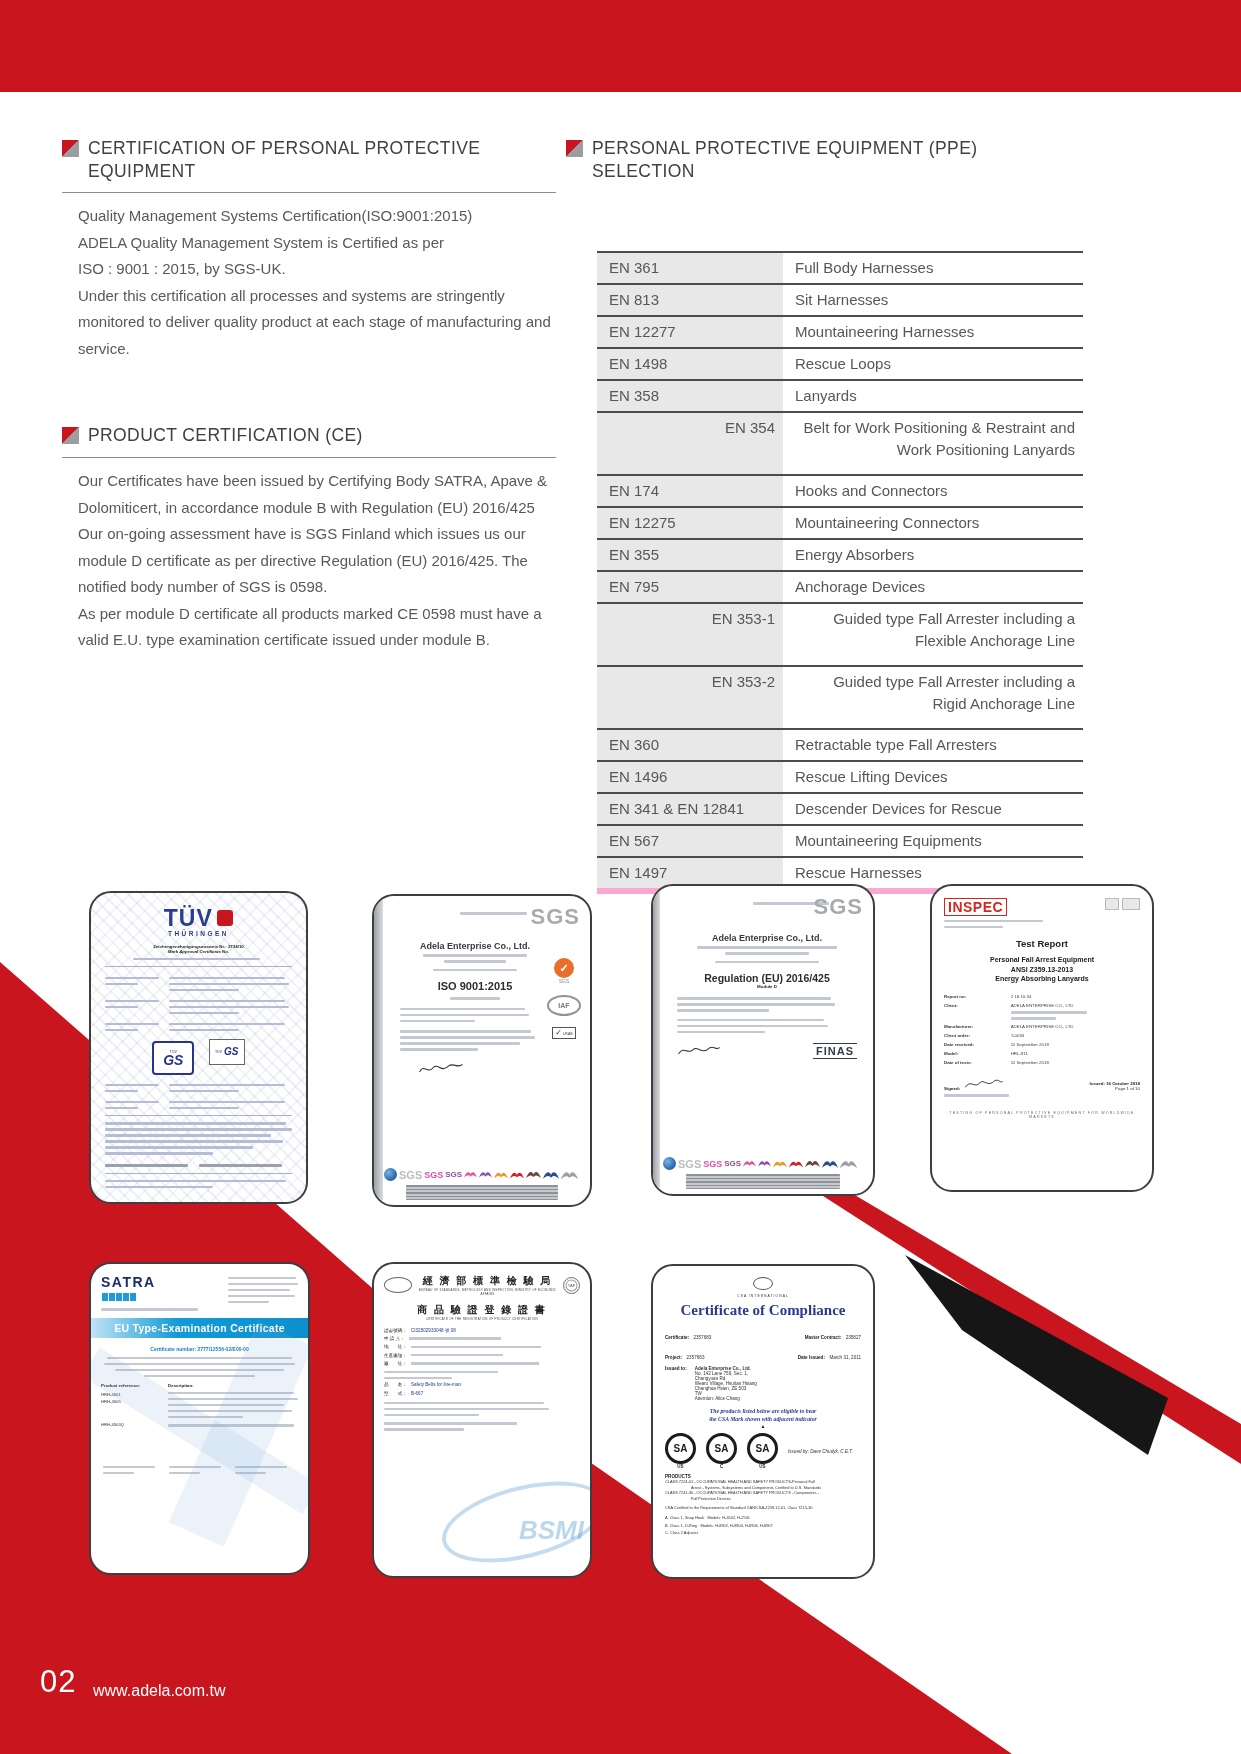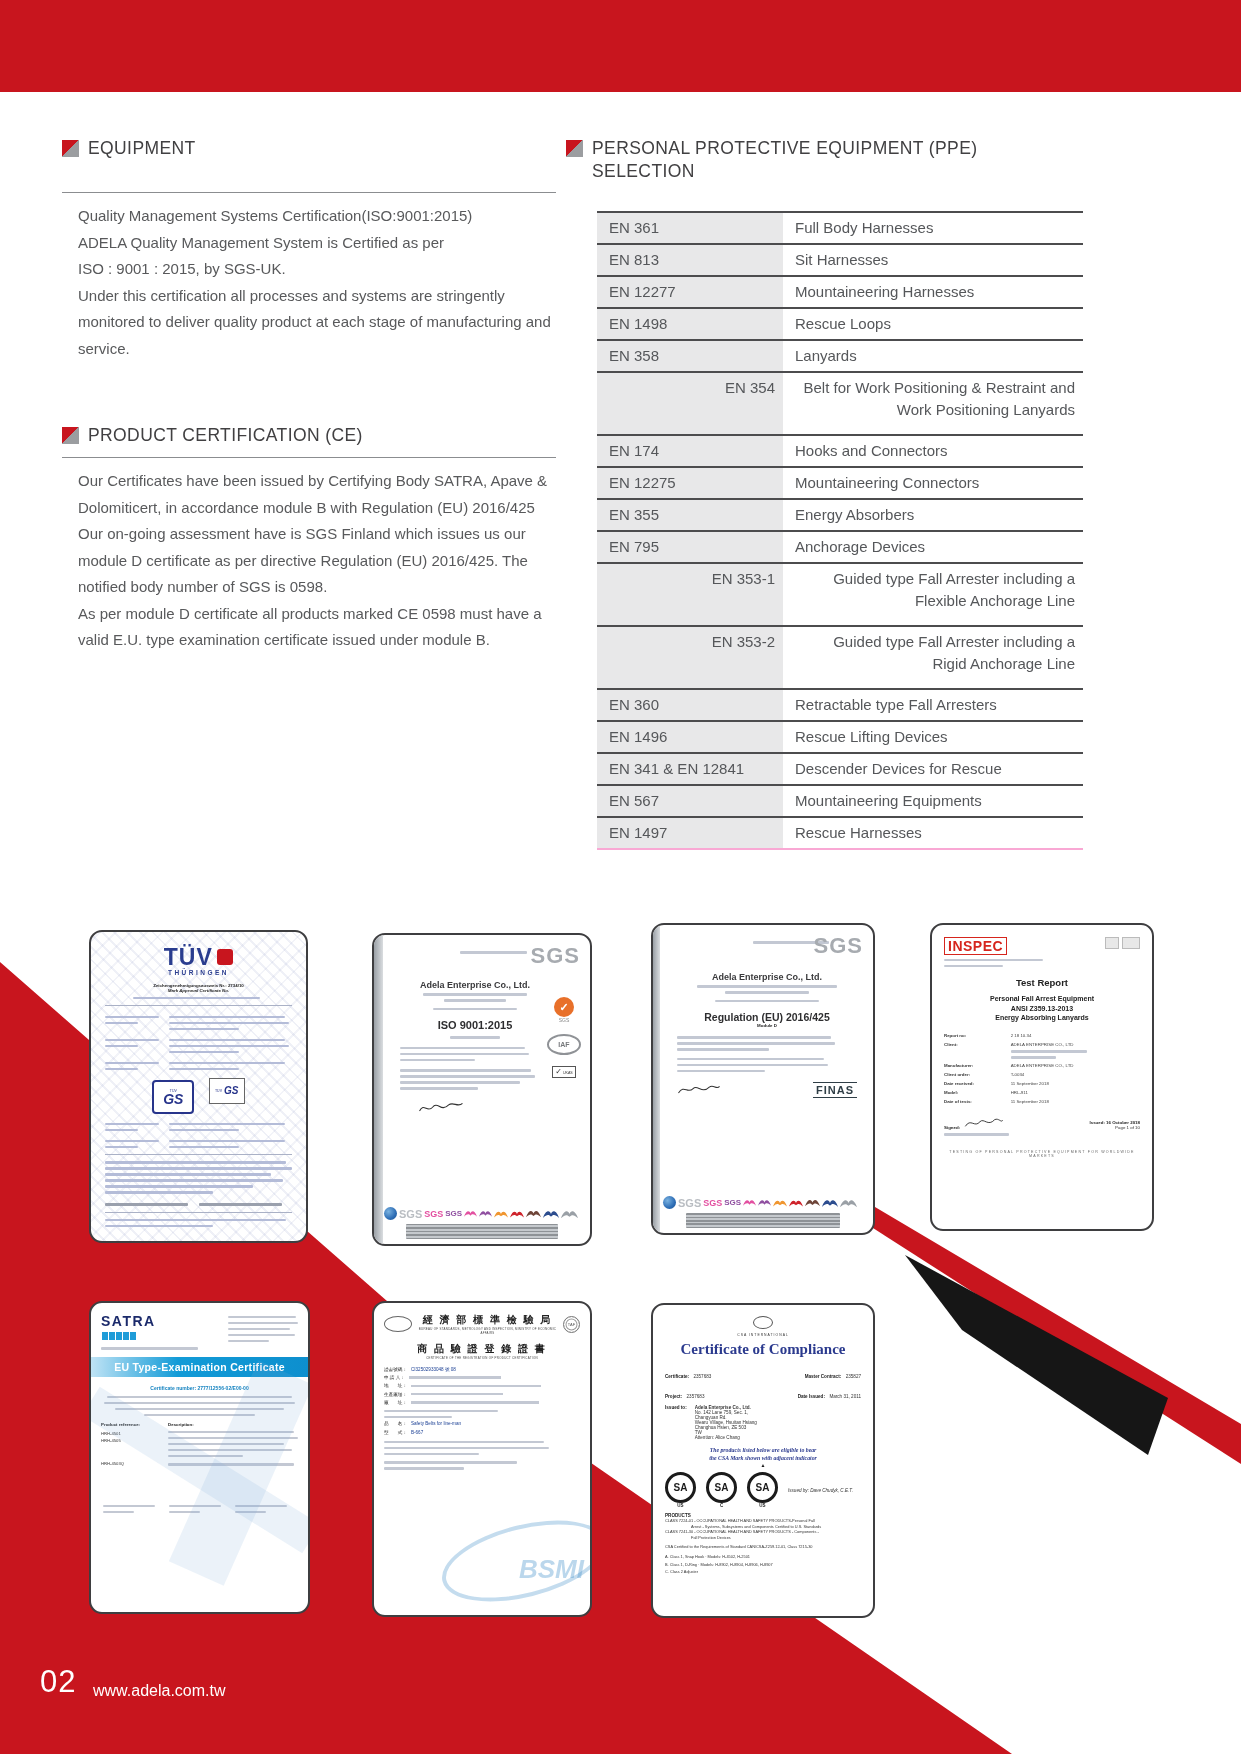--- a/index.html
+++ b/index.html
@@ -14,28 +14,28 @@
   .black-shape{background:#161616;clip-path:polygon(905px 1255px,1168px 1398px,1148px 1455px,962px 1330px);}
   
   .sec-head{display:flex;gap:9px;align-items:flex-start;}
   .sq{width:17px;height:17px;flex:none;margin-top:3px;
       background:linear-gradient(to bottom right,#c8151e 49.4%,#9b9da0 49.4%);}
   .sec-title{font-size:17.5px;color:#414042;letter-spacing:.4px;line-height:23px;}
   .rule{height:1px;background:#8b8d90;}
   .para{font-size:15px;color:#58595b;line-height:26.5px;}
   .para div{white-space:nowrap;}
   
-  table.ppe{border-collapse:collapse;table-layout:fixed;width:446px;border-bottom:2px solid #f9a8d4;}
+  table.ppe{border-collapse:collapse;table-layout:fixed;width:446px;border-bottom:6px solid #f9a8d4;margin-top:40px;}
   table.ppe td{border-top:2px solid #4c4c4e;font-size:15px;color:#55575a;vertical-align:top;
                padding:4px 8px 4px 12px;line-height:22px;}
   table.ppe td.code{background:#e8e8e9;width:166px;}
   table.ppe td.desc{width:280px;}
   table.ppe tr.tall td{padding-bottom:13px;text-align:right;}
   
-  .card{background:#fff;border:2px solid #3e3e40;border-radius:13px;box-sizing:border-box;overflow:hidden;margin-top:39px;}
+  .card{background:#fff;border:2px solid #3e3e40;border-radius:22px;box-sizing:border-box;overflow:hidden;}
   .bars .bar{height:2.5px;margin:3.5px 0 0;background:#c3c8d3;border-radius:1px;}
   .bars-blue .bar{background:#b4bcd8;}
   .bars-dark .bar{background:#9aa0ad;}
   .bars-c .bar{margin-left:auto;margin-right:auto;}
   .kv{display:flex;gap:8px;margin-top:5px;}
   .kv .k{width:30%;}.kv .v{width:64%;}
   .hairline{height:1px;background:#aab1c6;margin:6px 0;}
   
   .tuv-bg{background:
      repeating-linear-gradient(45deg,rgba(98,112,176,.10) 0 2px,transparent 2px 9px),
@@ -130,20 +130,21 @@
 <div class="page">
 
   <div class="abs banner"></div>
   <div class="abs shape red-main"></div>
   <div class="abs shape red-stripe"></div>
   <div class="abs shape black-shape"></div>
 
   <div class="abs sec-head" style="left:62px;top:137px;width:480px">
     <span class="sq"></span>
     <span class="sec-title">
+      <div>CERTIFICATION OF PERSONAL PROTECTIVE</div>
       <div>EQUIPMENT</div>
     </span>
   </div>
   <div class="abs rule" style="left:62px;top:192px;width:494px"></div>
   <div class="abs para" style="left:78px;top:203px;width:505px">
     <div>Quality Management Systems Certification(ISO:9001:2015)</div>
     <div>ADELA Quality Management System is Certified as per</div>
     <div>ISO : 9001 : 2015, by SGS-UK.</div>
     <div>Under this certification all processes and systems are stringently</div>
     <div>monitored to deliver quality product at each stage of manufacturing and</div>

